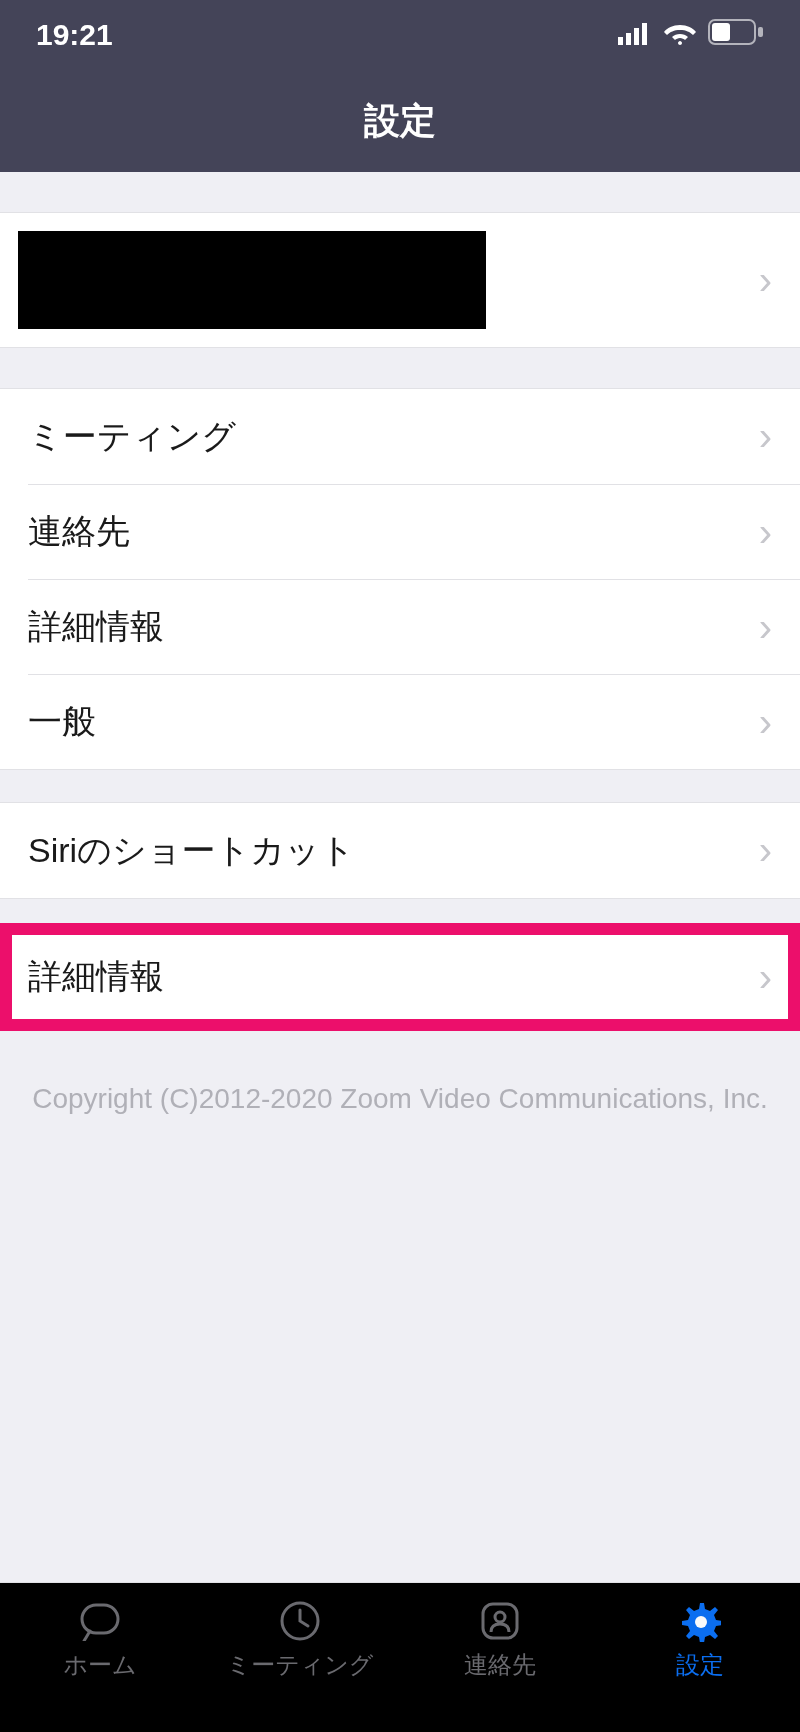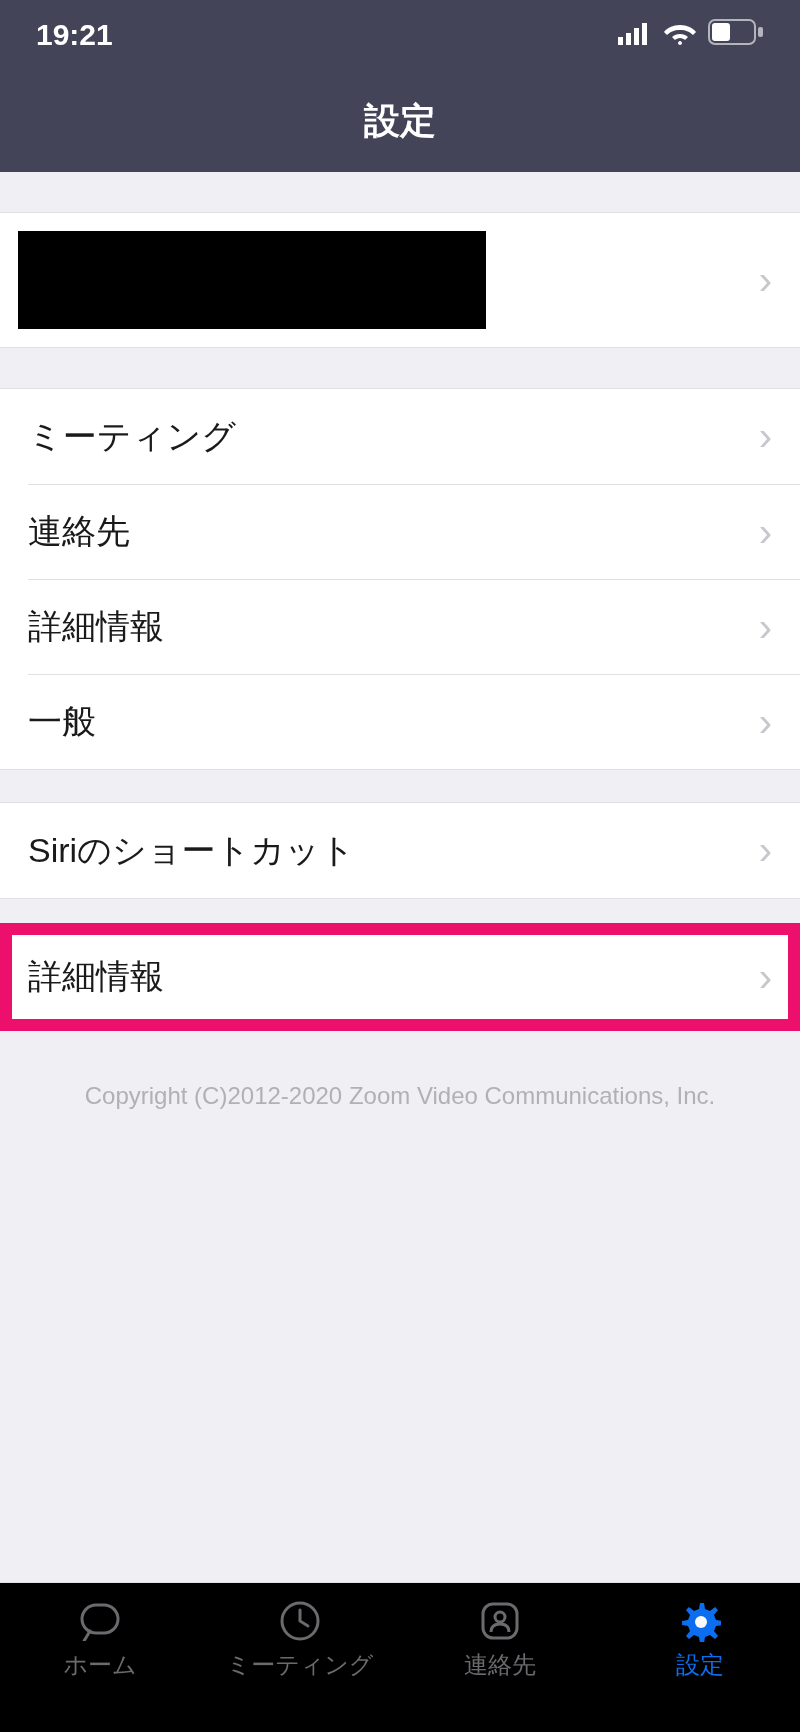--- a/index.html
+++ b/index.html
@@ -95,21 +95,21 @@
       padding: 0 16px;
       height: 108px;
       font-size: 34px;
       color: #1a1a1a;
       font-weight: 500;
       margin-top: 24px;
     }
     .copyright {
       text-align: center;
       color: #b0b0b7;
-      font-size: 24px;
+      font-size: 28px;
       font-weight: 400;
       padding: 48px 30px 0;
       line-height: 1.4;
     }
     .tab-bar {
       height: 150px;
       background: #000000;
       border-top: 1px solid #e1e1e5;
       display: flex;
       padding-bottom: 36px;

